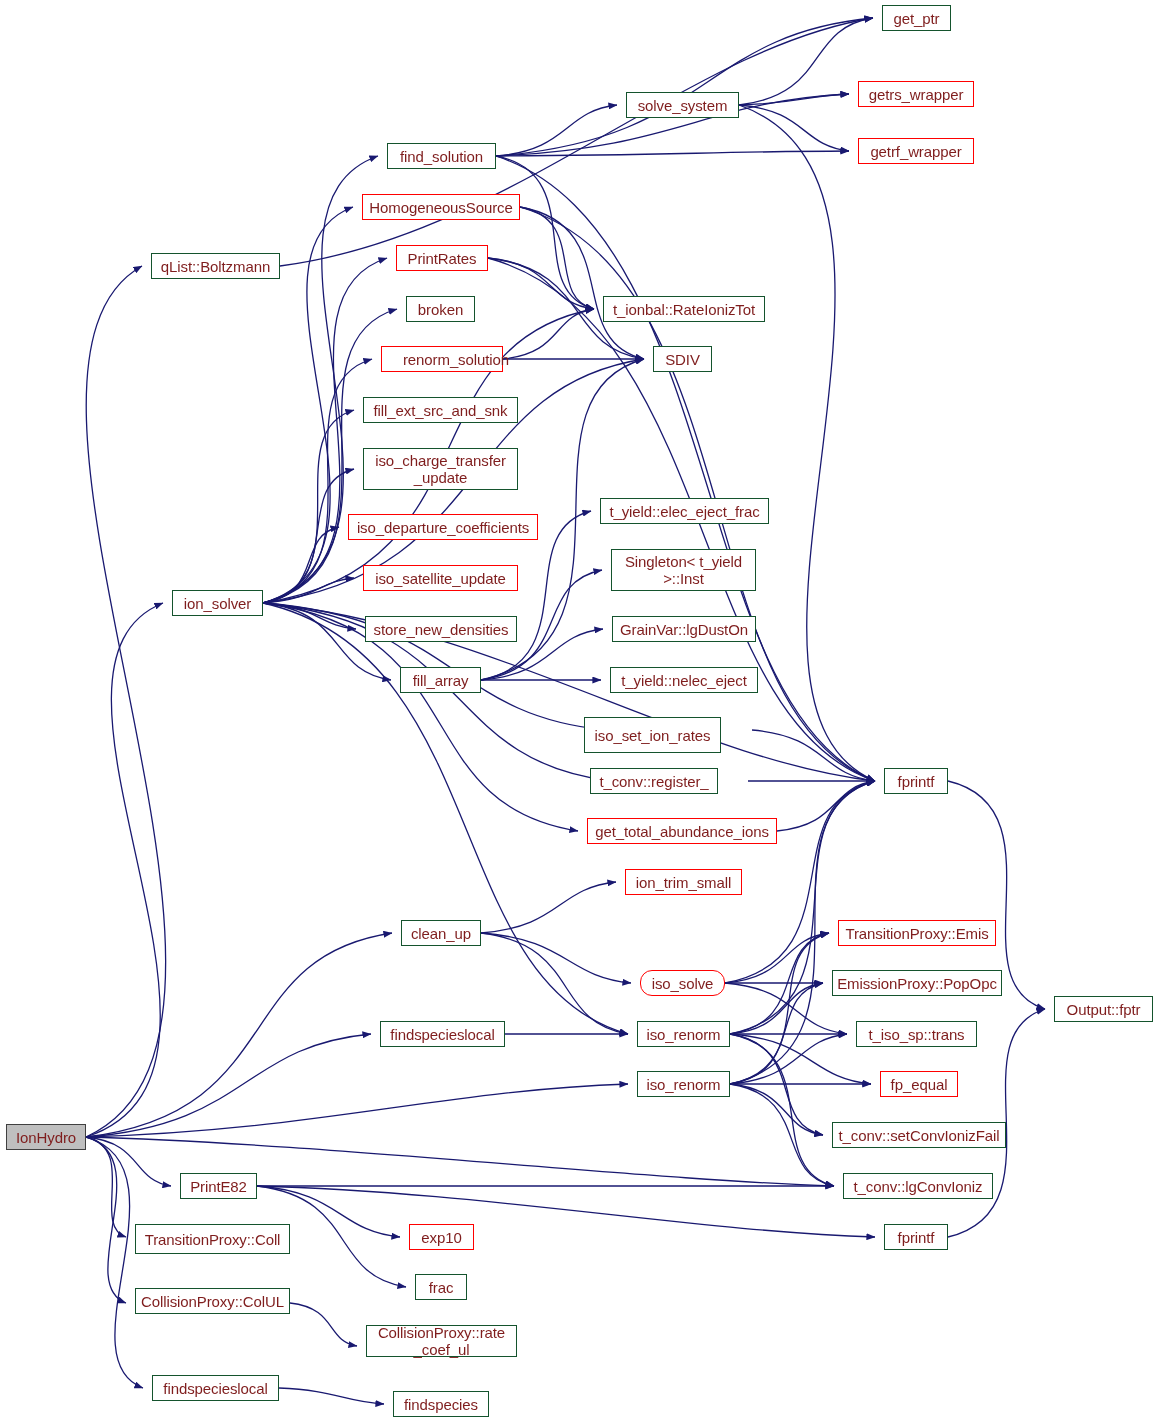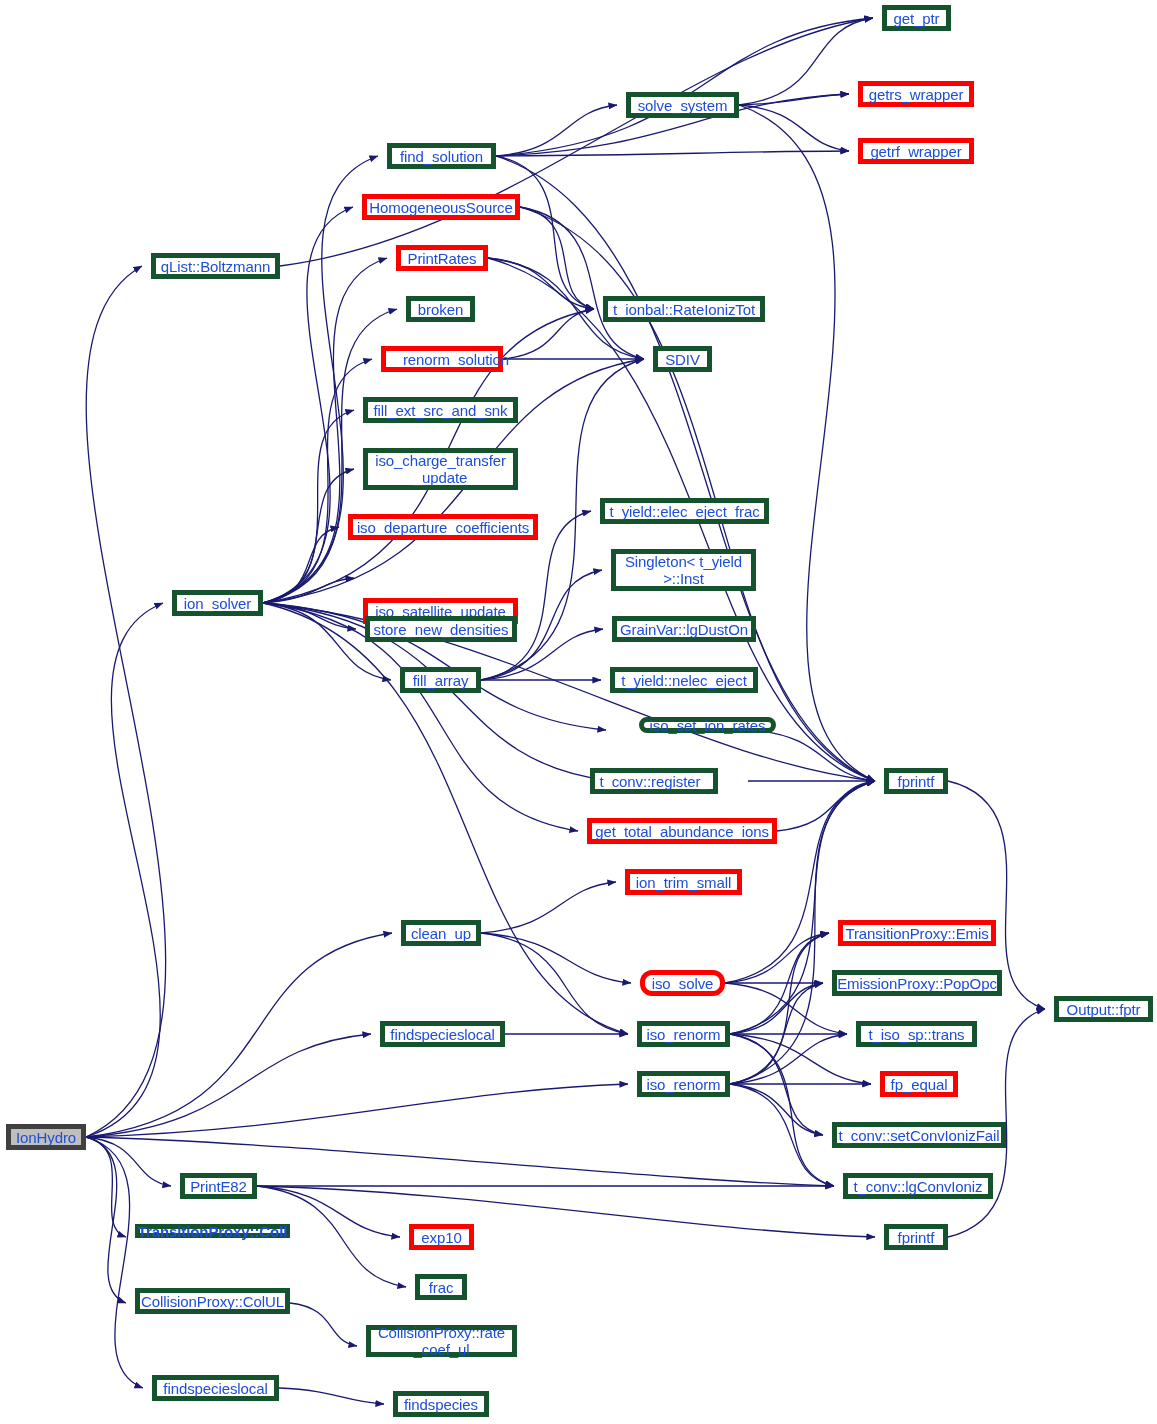--- a/index.html
+++ b/index.html
@@ -1,21 +1,21 @@
 <!DOCTYPE html>
 <html><head>
 <meta charset="utf-8">
 <style>
   html,body{margin:0;padding:0;background:#ffffff;}
   #graph{position:relative;width:1157px;height:1424px;background:#ffffff;
          font-family:"Liberation Sans","DejaVu Sans",sans-serif;overflow:hidden;}
   svg#edges{position:absolute;left:0;top:0;width:1157px;height:1424px;}
   .node{position:absolute;box-sizing:border-box;display:flex;align-items:center;
         justify-content:center;text-align:center;background:#ffffff;
-        border:5px solid #14532d;color:#1d4ed8;font-size:15px;line-height:17px;
+        border:1px solid #14532d;color:#7f1d1d;font-size:15px;line-height:17px;
         white-space:pre-line;letter-spacing:-0.1px;}
   .node.red{border-color:#ff0000;}
   .node.root{background:#bfbfbf;border-color:#404040;}
 </style>
 </head>
 <body>
 
 <div id="graph">
   <svg id="edges" xmlns="http://www.w3.org/2000/svg">
     <defs>
@@ -124,48 +124,48 @@
       <div class="node" style="left: 603px; top: 296px; width: 162px; height: 26px;">t_ionbal::RateIonizTot</div>
       <div class="node red" style="left: 381px; top: 346px; width: 122px; height: 26px; padding-left: 28px;">renorm_solution</div>
       <div class="node" style="left: 653px; top: 346px; width: 59px; height: 26px;">SDIV</div>
       <div class="node" style="left: 363px; top: 397px; width: 155px; height: 26px;">fill_ext_src_and_snk</div>
       <div class="node" style="left: 363px; top: 448px; width: 155px; height: 42px;">iso_charge_transfer
 _update</div>
       <div class="node" style="left: 600px; top: 498px; width: 169px; height: 26px;">t_yield::elec_eject_frac</div>
       <div class="node red" style="left: 348px; top: 514px; width: 190px; height: 26px;">iso_departure_coefficients</div>
       <div class="node" style="left: 611px; top: 549px; width: 145px; height: 42px;">Singleton&lt; t_yield
 &gt;::Inst</div>
-      <div class="node red" style="left: 363px; top: 565px; width: 155px; height: 26px; margin-top: 33px;">iso_satellite_update</div>
+      <div class="node red" style="left: 363px; top: 565px; width: 155px; height: 26px;">iso_satellite_update</div>
       <div class="node" style="left: 172px; top: 590px; width: 91px; height: 26px;">ion_solver</div>
       <div class="node" style="left: 612px; top: 616px; width: 144px; height: 26px;">GrainVar::lgDustOn</div>
       <div class="node" style="left: 365px; top: 616px; width: 152px; height: 26px;">store_new_densities</div>
       <div class="node" style="left: 610px; top: 667px; width: 148px; height: 26px;">t_yield::nelec_eject</div>
       <div class="node" style="left: 400px; top: 667px; width: 81px; height: 26px;">fill_array</div>
-      <div class="node" style="left: 639px; top: 717px; width: 137px; height: 16px; border-radius: 9px;">iso_set_ion_rates</div>
+      <div class="node" style="left: 584px; top: 717px; width: 137px; height: 36px;">iso_set_ion_rates</div>
       <div class="node" style="left: 590px; top: 768px; width: 128px; height: 26px;">t_conv::register_</div>
       <div class="node" style="left: 884px; top: 768px; width: 64px; height: 26px;">fprintf</div>
       <div class="node red" style="left: 587px; top: 818px; width: 190px; height: 26px;">get_total_abundance_ions</div>
       <div class="node red" style="left: 625px; top: 869px; width: 117px; height: 26px;">ion_trim_small</div>
       <div class="node red" style="left: 838px; top: 920px; width: 158px; height: 26px;">TransitionProxy::Emis</div>
       <div class="node" style="left: 401px; top: 920px; width: 80px; height: 26px;">clean_up</div>
       <div class="node red" style="left: 640px; top: 970px; width: 85px; height: 26px; border-radius: 12px;">iso_solve</div>
       <div class="node" style="left: 832px; top: 970px; width: 170px; height: 26px;">EmissionProxy::PopOpc</div>
       <div class="node" style="left: 1054px; top: 996px; width: 99px; height: 26px;">Output::fptr</div>
       <div class="node" style="left: 380px; top: 1021px; width: 125px; height: 26px;">findspecieslocal</div>
       <div class="node" style="left: 637px; top: 1021px; width: 93px; height: 26px;">iso_renorm</div>
       <div class="node" style="left: 856px; top: 1021px; width: 121px; height: 26px;">t_iso_sp::trans</div>
       <div class="node" style="left: 637px; top: 1071px; width: 93px; height: 26px;">iso_renorm</div>
       <div class="node red" style="left: 880px; top: 1071px; width: 78px; height: 26px;">fp_equal</div>
       <div class="node root" style="left: 6px; top: 1124px; width: 80px; height: 26px;">IonHydro</div>
       <div class="node" style="left: 832px; top: 1122px; width: 174px; height: 26px;">t_conv::setConvIonizFail</div>
       <div class="node" style="left: 843px; top: 1173px; width: 150px; height: 26px;">t_conv::lgConvIoniz</div>
       <div class="node" style="left: 180px; top: 1173px; width: 77px; height: 26px;">PrintE82</div>
       <div class="node" style="left: 884px; top: 1224px; width: 64px; height: 26px;">fprintf</div>
       <div class="node red" style="left: 409px; top: 1224px; width: 65px; height: 26px;">exp10</div>
-      <div class="node" style="left: 135px; top: 1224px; width: 155px; height: 14px; font-weight: bold;">TransitionProxy::Coll</div>
+      <div class="node" style="left: 135px; top: 1224px; width: 155px; height: 30px;">TransitionProxy::Coll</div>
       <div class="node" style="left: 415px; top: 1274px; width: 52px; height: 26px;">frac</div>
       <div class="node" style="left: 135px; top: 1288px; width: 155px; height: 26px;">CollisionProxy::ColUL</div>
       <div class="node" style="left: 366px; top: 1325px; width: 151px; height: 32px;">CollisionProxy::rate
 _coef_ul</div>
       <div class="node" style="left: 152px; top: 1375px; width: 127px; height: 26px;">findspecieslocal</div>
       <div class="node" style="left: 393px; top: 1391px; width: 96px; height: 26px;">findspecies</div>
     </div>
 </div>
 
 </body></html>

